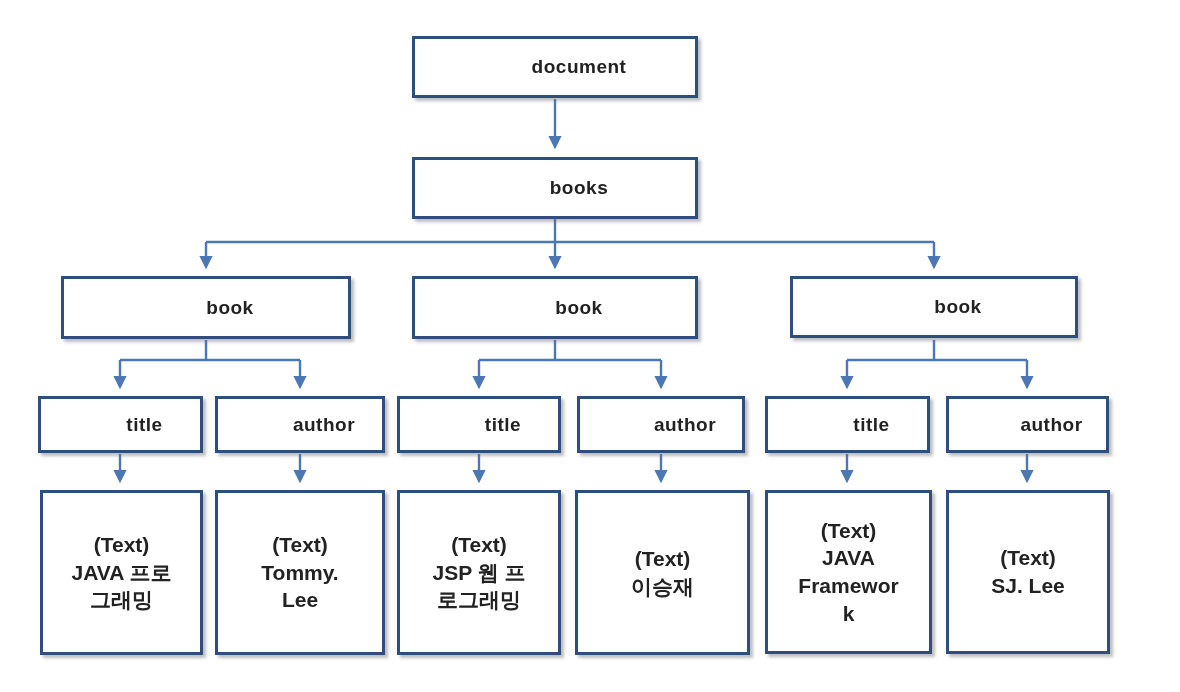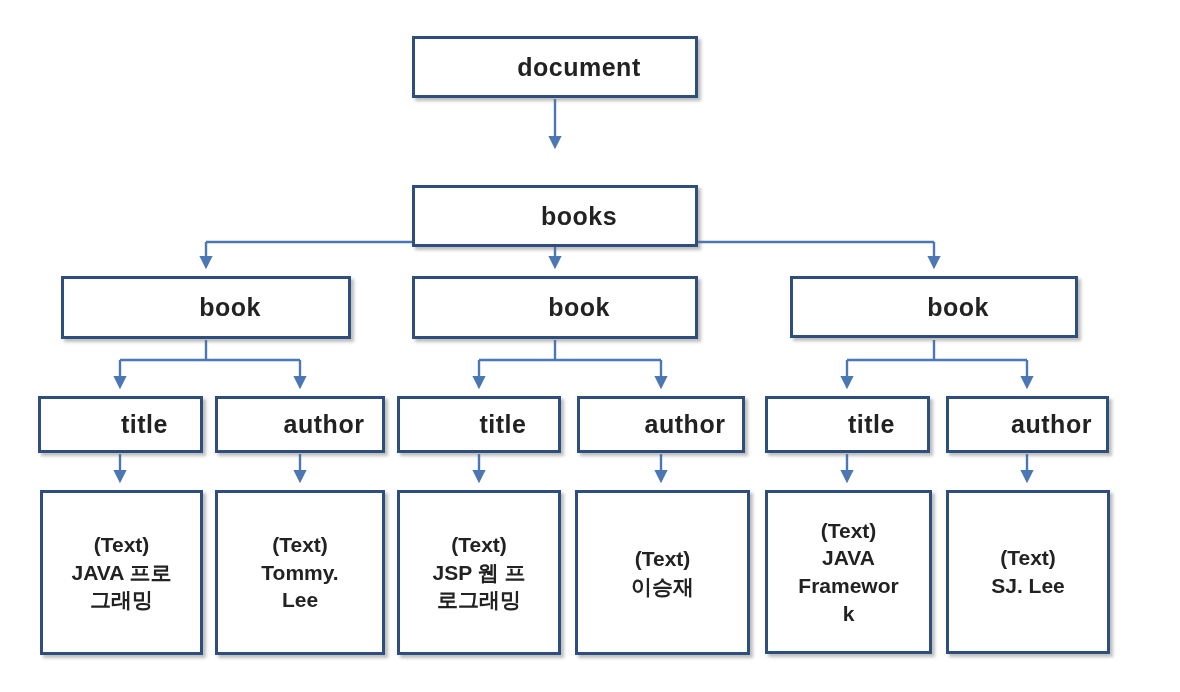--- a/index.html
+++ b/index.html
@@ -36,27 +36,27 @@
     background: #ffffff;
     border: 3px solid var(--border, #2e4f7e);
     box-shadow: 3px 3px 3px rgba(110,110,110,0.45);
     display: flex;
     align-items: center;
     justify-content: center;
     text-align: center;
     color: var(--text, #222222);
     font-weight: 700;
   }
-  .label-node { font-size: 25px; letter-spacing: 0.5px; padding-left: 48px; }
+  .label-node { font-size: 19px; letter-spacing: 0.5px; padding-left: 48px; }
   .leaf-node  { font-size: 21px; line-height: 1.32; white-space: pre-line; }
 
   
   .n-document { left: 412px; top: 36px;  width: 286px; height: 62px; }
   
-  .n-books    { left: 412px; top: 157px; width: 286px; height: 62px; margin-top: 28px; }
+  .n-books    { left: 412px; top: 157px; width: 286px; height: 62px; }
   
   .n-book-0   { left: 61px;  top: 276px; width: 290px; height: 63px; }
   .n-book-1   { left: 412px; top: 276px; width: 286px; height: 63px; }
   .n-book-2   { left: 790px; top: 276px; width: 288px; height: 62px; }
   
   .n-title-0  { left: 38px;  top: 396px; width: 165px; height: 57px; }
   .n-author-0 { left: 215px; top: 396px; width: 170px; height: 57px; }
   .n-title-1  { left: 397px; top: 396px; width: 164px; height: 57px; }
   .n-author-1 { left: 577px; top: 396px; width: 168px; height: 57px; }
   .n-title-2  { left: 765px; top: 396px; width: 165px; height: 57px; }

